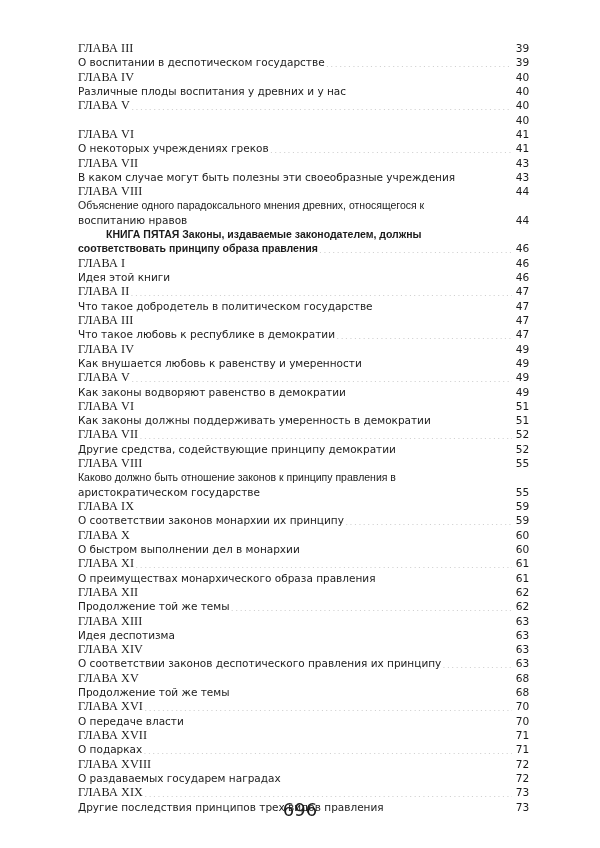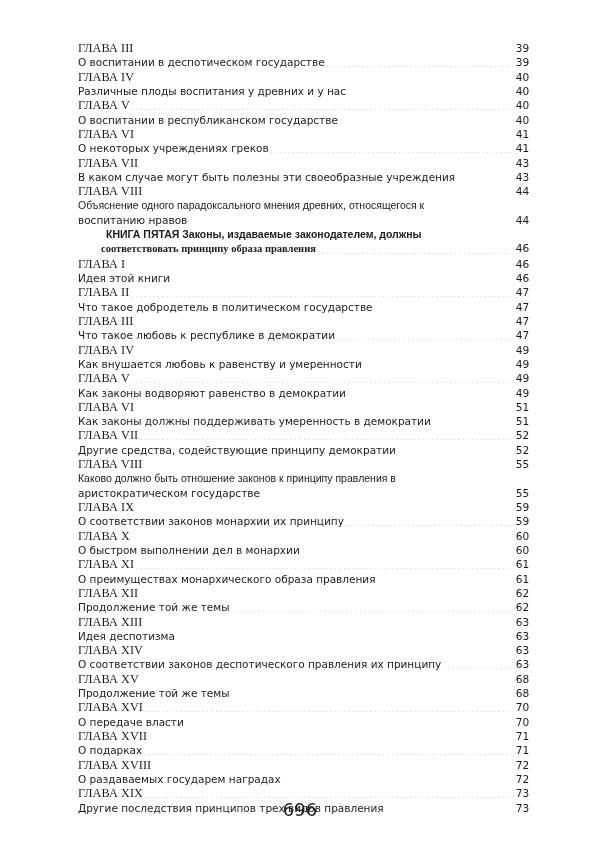--- a/index.html
+++ b/index.html
@@ -80,23 +80,22 @@
   }
   
   .entry.desc .label {
     font-family: "DejaVu Sans", sans-serif;
     font-size: 10.5px;
     text-align: center;
   }
   
   .entry.book .label {
     font-weight: bold;
-    font-family: Liberation Serif, serif;
+    font-family: Liberation Sans, sans-serif;
     font-size: 10.5px;
-    margin-left: 23px;
   }
   
   .entry .wrapline {
     display: block;
     white-space: pre-wrap;
     font-family: Liberation Sans, sans-serif;
     font-size: 10.5px;
   }
   .entry.book .wrapline {
     font-weight: bold;
@@ -148,21 +147,20 @@
       </div>
       <div class="entry chapter">
         <div class="row">
           <span class="label">ГЛАВА V</span>
           <span class="leader"></span>
           <span class="pageno">40</span>
         </div>
       </div>
       <div class="entry desc">
         <div class="row">
-          <span class="label">О воспитании в республиканском государстве</span>
           <span class="leader"></span>
           <span class="pageno">40</span>
         </div>
       </div>
       <div class="entry chapter">
         <div class="row">
           <span class="label">ГЛАВА VI</span>
           <span class="leader"></span>
           <span class="pageno">41</span>
         </div>

